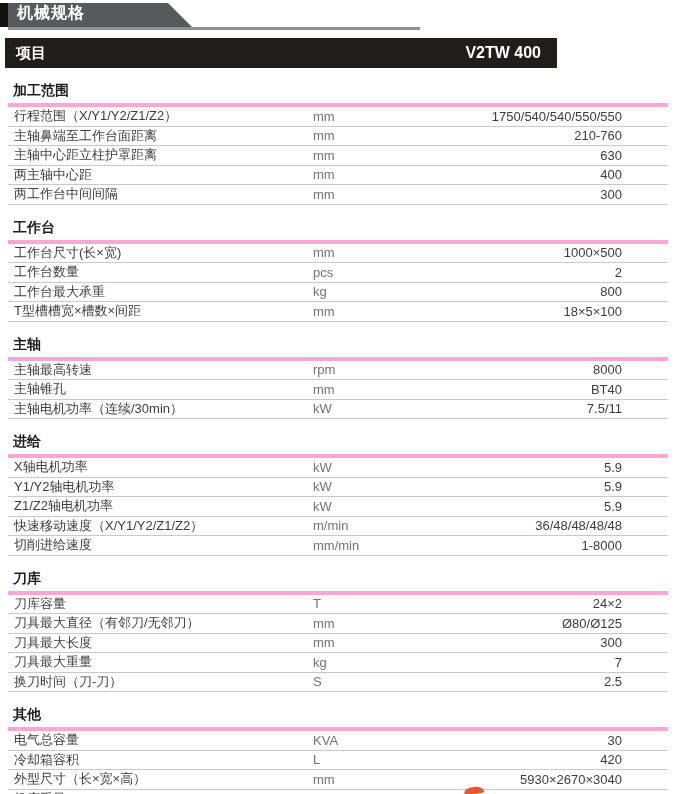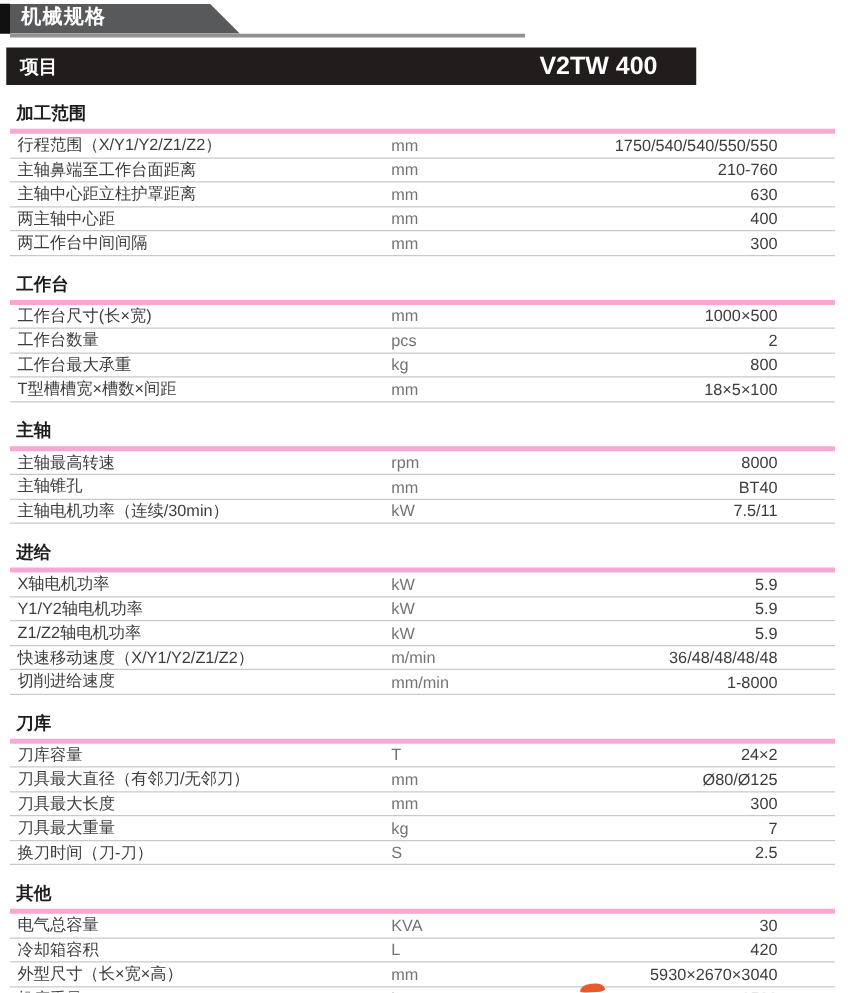--- a/index.html
+++ b/index.html
@@ -19,21 +19,21 @@
     display:flex; align-items:flex-start;
   }
   .banner-title { color:#ffffff; font-weight:bold; font-size:16px; letter-spacing:1px; padding-left:9px; }
 
   
   .model-bar {
     position:absolute; top:38px; left:5px; width:552px; height:30px; background:#221d1d;
     display:flex; align-items:center; justify-content:space-between;
   }
   .model-bar .item-label { color:#ffffff; font-weight:bold; font-size:15px; padding-left:11px; }
-  .model-bar .model-name { color:#ffffff; font-weight:bold; font-size:20px; padding-right:31px; }
+  .model-bar .model-name { color:#ffffff; font-weight:bold; font-size:16px; padding-right:16px; }
 
   
   .spec-table { position:absolute; top:68px; left:8px; width:660px; }
   .sec-title {
     font-size:14px; font-weight:bold; color:#1d1d1d;
     margin-top:14px; padding:0 0 3px 5px;
     border-bottom:4px solid #f9a8d4;
   }
   .row {
     display:flex; align-items:center; height:19.5px;

